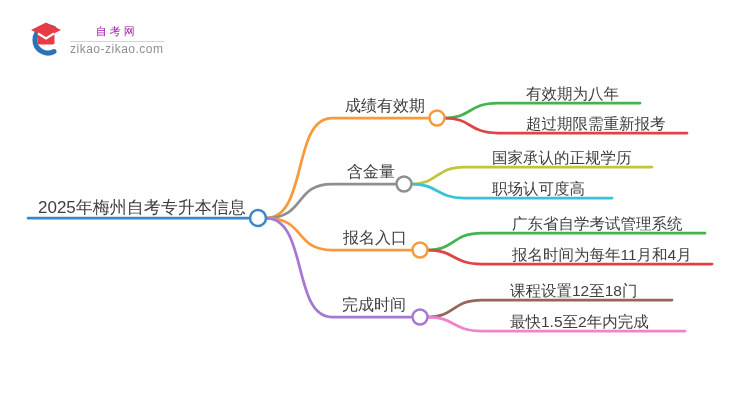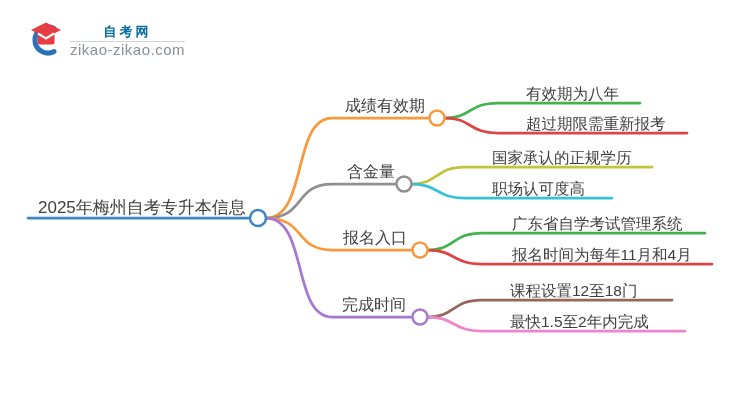--- a/index.html
+++ b/index.html
@@ -4,23 +4,23 @@
 <style>
   html,body{margin:0;padding:0;}
   body{
     width:750px;height:410px;background:#ffffff;position:relative;overflow:hidden;
     font-family:"Liberation Sans","DejaVu Sans",sans-serif;
   }
   
   .logo{position:absolute;left:28px;top:21px;display:flex;align-items:center;cursor:pointer;}
   .logo-icon{display:block;}
   .logo-text{margin-left:6px;text-align:center;}
-  .logo-name{font-size:13px;font-weight:bold;color:#0369a1;letter-spacing:3px;line-height:15px;}
+  .logo-name{font-size:11px;font-weight:normal;color:#a21caf;letter-spacing:3px;line-height:15px;}
   .logo-divider{height:1px;background:#cfd4d8;margin:2px 0 2px 0;}
-  .logo-domain{font-size:15px;color:#8a9096;letter-spacing:0.5px;line-height:11px;}
+  .logo-domain{font-size:12px;color:#8a9096;letter-spacing:0.5px;line-height:11px;}
   
   .mindmap{position:absolute;left:0;top:0;}
   .link{fill:none;stroke-width:2.75;stroke-linecap:round;}
   .underline{fill:none;stroke-width:2.75;stroke-linecap:round;}
   circle.node{fill:#ffffff;stroke-width:2.5;}
   text{fill:#3e3e3e;font-family:"Liberation Sans","DejaVu Sans",sans-serif;}
   .root-label{font-size:17px;}
   .node-label{font-size:16px;}
   .leaf-label{font-size:15.5px;}
 </style>

